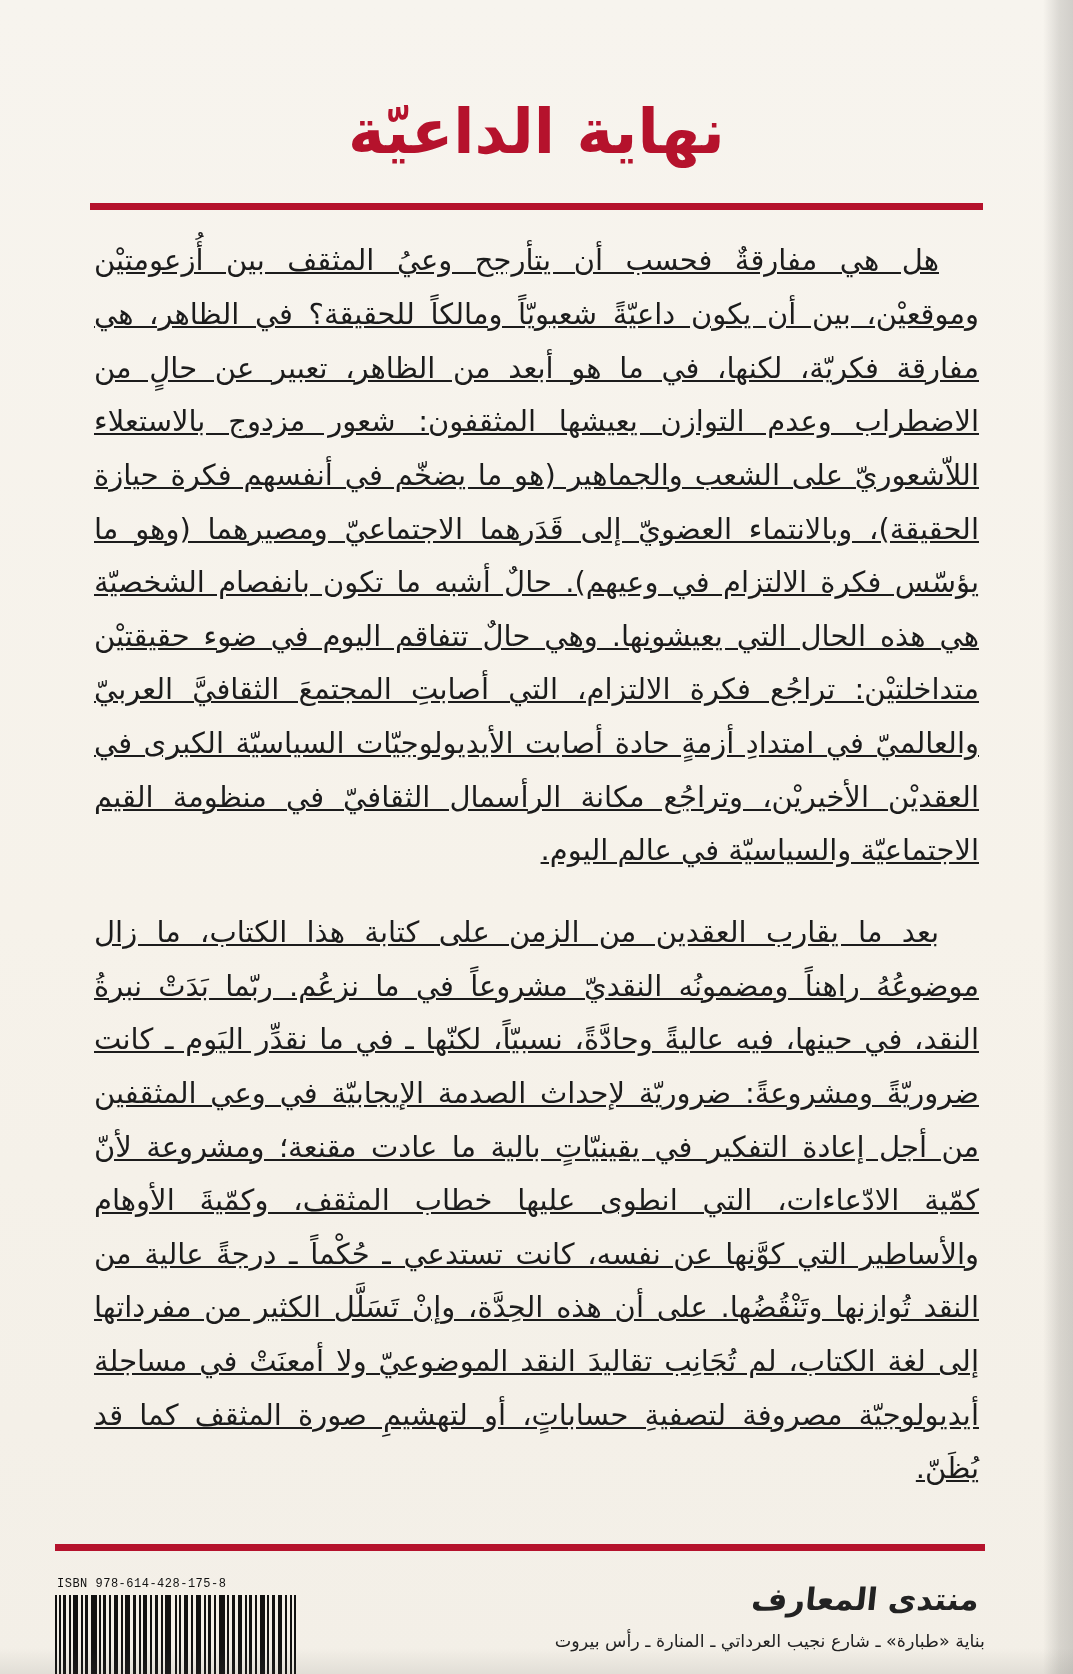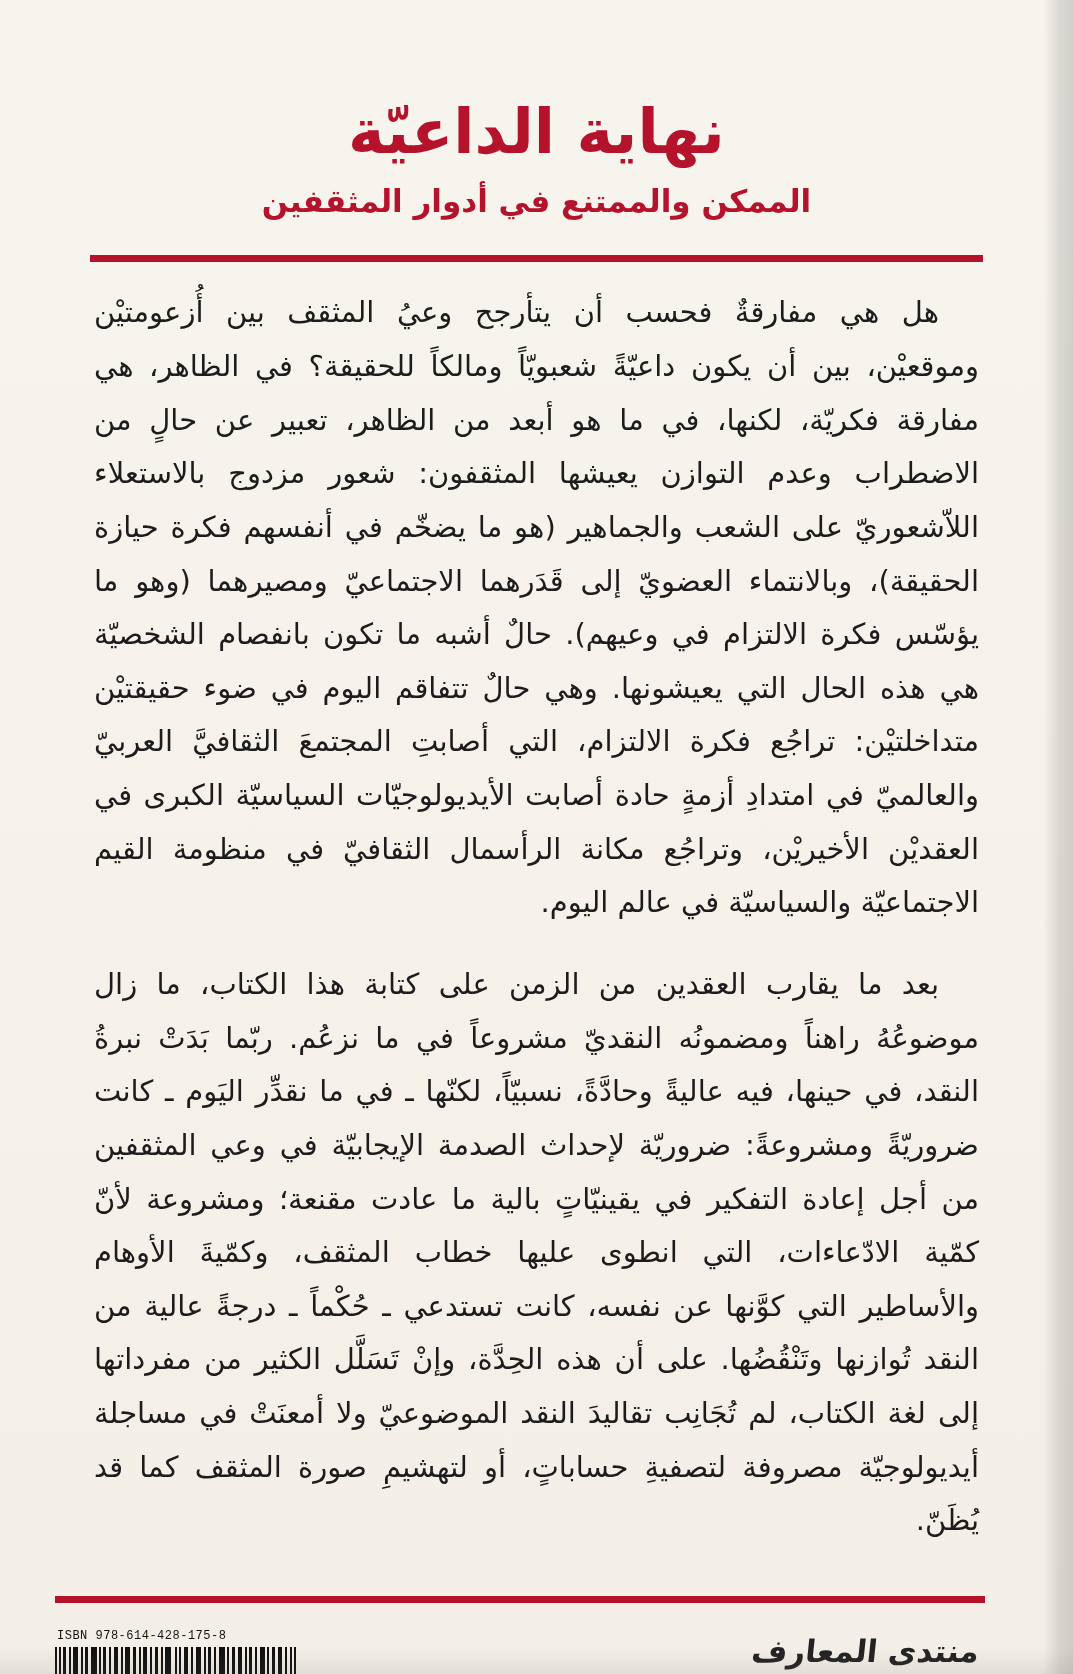--- a/index.html
+++ b/index.html
@@ -54,20 +54,21 @@
   .body-text {
     width: 885px;
     margin: 24px auto 0 auto;
     font-size: 29px;
     line-height: 1.85;
     text-align: justify;
   }
   .body-text p {
     margin: 0;
     text-indent: 40px;
+    text-decoration: underline;
   }
   .body-text p + p { margin-top: 28px; }
   .rule-bottom { margin-top: 48px; width: 930px; }
   .footer {
     width: 930px;
     margin: 24px auto 0 auto;
     display: flex;
     flex-direction: row;
     justify-content: space-between;
     align-items: flex-start;
@@ -103,21 +104,20 @@
     margin: 0 0 4px 2px;
   }
   .barcode-svg { display: block; }
 </style>
 </head>
 <body>
 
 <div class="cover">
 
   <h1 class="title" style="color: rgb(181, 18, 44);">نهاية الداعيّة</h1>
-  <h2 class="subtitle" style="color: rgb(181, 18, 44);">الممكن والممتنع في أدوار المثقفين</h2>
 
   <hr class="red-rule rule-top" style="background: rgb(181, 18, 44);">
 
   <div class="body-text">
     <p>هل هي مفارقةٌ فحسب أن يتأرجح وعيُ المثقف بين أُزعومتيْن وموقعيْن، بين أن يكون داعيّةً شعبويّاً ومالكاً للحقيقة؟ في الظاهر، هي مفارقة فكريّة، لكنها، في ما هو أبعد من الظاهر، تعبير عن حالٍ من الاضطراب وعدم التوازن يعيشها المثقفون: شعور مزدوج بالاستعلاء اللاّشعوريّ على الشعب والجماهير (هو ما يضخّم في أنفسهم فكرة حيازة الحقيقة)، وبالانتماء العضويّ إلى قَدَرهما الاجتماعيّ ومصيرهما (وهو ما يؤسّس فكرة الالتزام في وعيهم). حالٌ أشبه ما تكون بانفصام الشخصيّة هي هذه الحال التي يعيشونها. وهي حالٌ تتفاقم اليوم في ضوء حقيقتيْن متداخلتيْن: تراجُع فكرة الالتزام، التي أصابتِ المجتمعَ الثقافيَّ العربيّ والعالميّ في امتدادِ أزمةٍ حادة أصابت الأيديولوجيّات السياسيّة الكبرى في العقديْن الأخيريْن، وتراجُع مكانة الرأسمال الثقافيّ في منظومة القيم الاجتماعيّة والسياسيّة في عالم اليوم.</p>
     <p>بعد ما يقارب العقدين من الزمن على كتابة هذا الكتاب، ما زال موضوعُهُ راهناً ومضمونُه النقديّ مشروعاً في ما نزعُم. ربّما بَدَتْ نبرةُ النقد، في حينها، فيه عاليةً وحادَّةً، نسبيّاً، لكنّها ـ في ما نقدِّر اليَوم ـ كانت ضروريّةً ومشروعةً: ضروريّة لإحداث الصدمة الإيجابيّة في وعي المثقفين من أجل إعادة التفكير في يقينيّاتٍ بالية ما عادت مقنعة؛ ومشروعة لأنّ كمّية الادّعاءات، التي انطوى عليها خطاب المثقف، وكمّيةَ الأوهام والأساطير التي كوَّنها عن نفسه، كانت تستدعي ـ حُكْماً ـ درجةً عالية من النقد تُوازنها وتَنْقُضُها. على أن هذه الحِدَّة، وإنْ تَسَلَّل الكثير من مفرداتها إلى لغة الكتاب، لم تُجَانِب تقاليدَ النقد الموضوعيّ ولا أمعنَتْ في مساجلة أيديولوجيّة مصروفة لتصفيةِ حساباتٍ، أو لتهشيمِ صورة المثقف كما قد يُظَنّ.</p>
   </div>
 
   <hr class="red-rule rule-bottom" style="background: rgb(181, 18, 44);">
 

